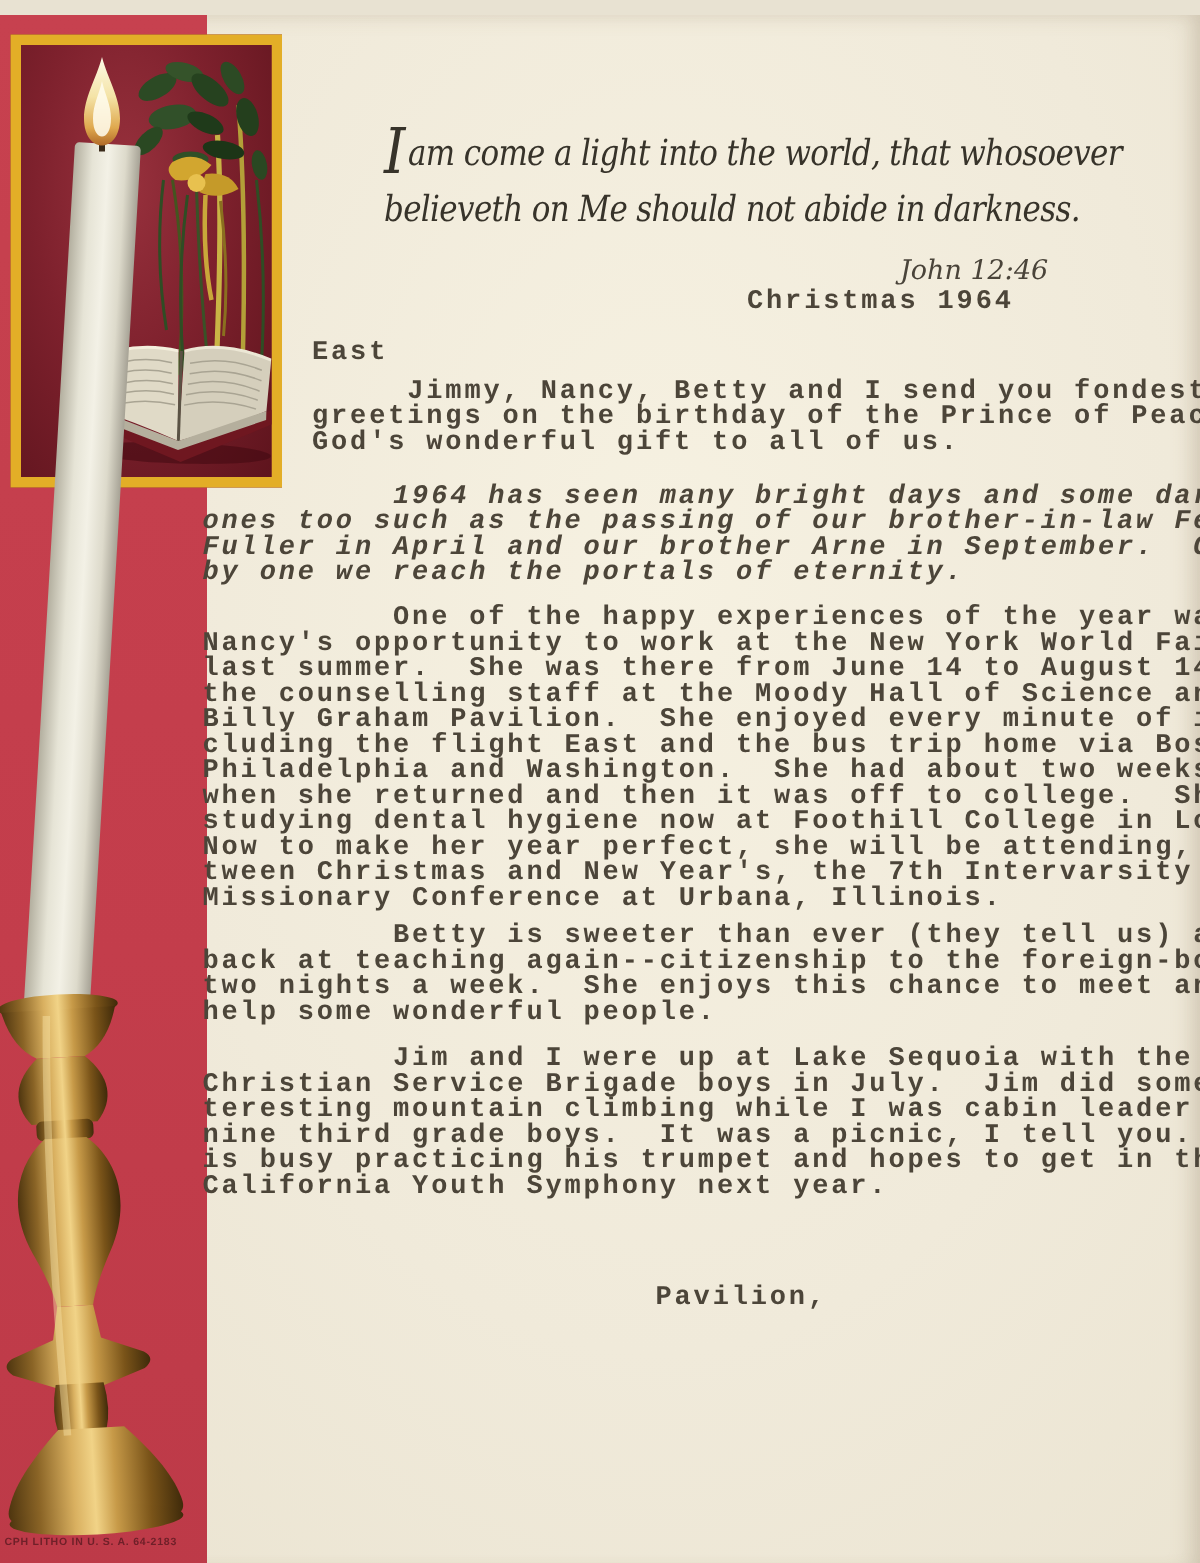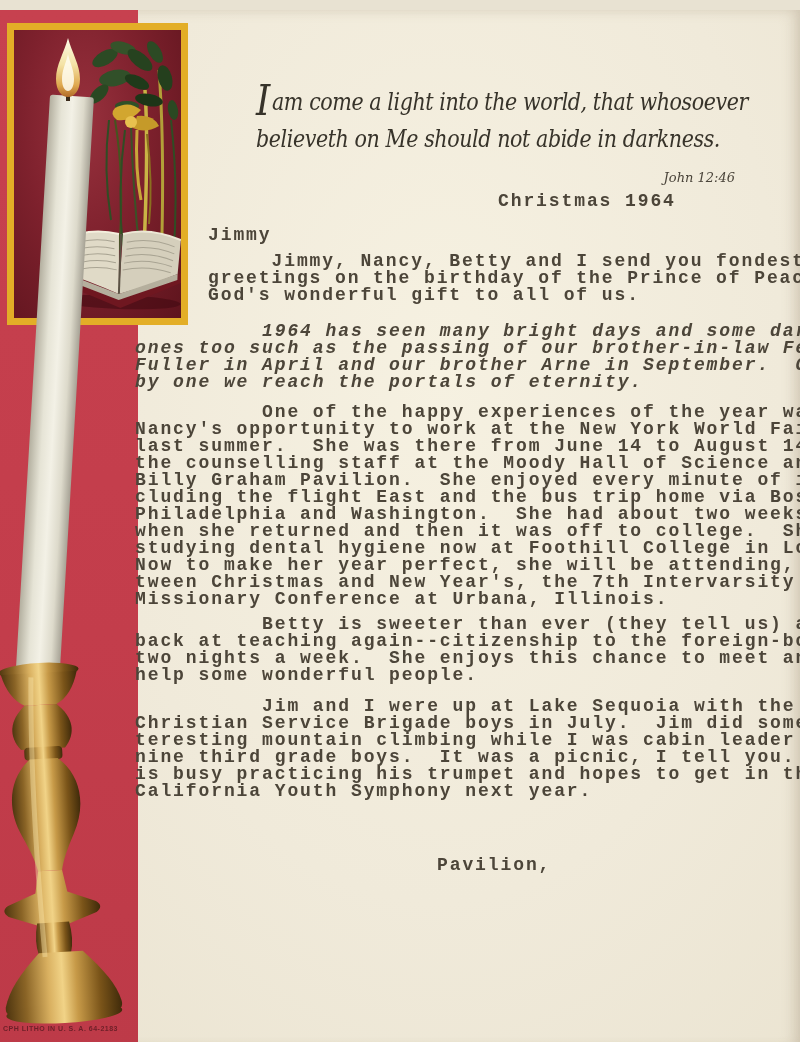--- a/index.html
+++ b/index.html
@@ -44,23 +44,23 @@
     position:absolute;left:256px;top:74px;width:560px;
     font-family:"DejaVu Serif", serif;font-style:italic;
     font-size:24px;line-height:37px;letter-spacing:-0.5px;color:#37332a;
     transform:scaleX(.86);transform-origin:0 0;white-space:nowrap;
   }
   .verse .initial{
     display:inline-block;font-size:42px;line-height:0;position:relative;top:5px;
     margin-right:4px;letter-spacing:-2px;
   }
   .verse-ref{
-    position:absolute;left:600px;top:160px;width:135px;text-align:right;
+    position:absolute;left:600px;top:160px;width:135px;
     font-family:"DejaVu Serif", serif;font-style:italic;
-    font-size:13px;color:#4a443a;
+    font-size:18px;color:#4a443a;
   }
   
   .tw{
     position:absolute;
     font-family:"Liberation Mono", monospace;font-weight:bold;
     font-size:18px;line-height:17px;letter-spacing:1.9px;
     color:#4c4539;white-space:pre;
   }
   .dateline{left:498px;top:183px;}
   .salutation{left:208px;top:217px;}
@@ -180,21 +180,21 @@
 
   <div class="verse">
     <div><span class="initial">I</span><span>am come a light into the world, that whosoever</span></div>
     <div>believeth on Me should not abide in darkness.</div>
   </div>
 
   <div class="verse-ref">John 12:46</div>
 
   <div class="tw dateline">Christmas 1964</div>
 
-  <div class="tw salutation">Jimmy</div>
+  <div class="tw salutation">East</div>
 
   <div class="tw p1">     Jimmy, Nancy, Betty and I send you fondest
 greetings on the birthday of the Prince of Peace--
 God's wonderful gift to all of us.</div>
 
   <div class="tw p2">          1964 has seen many bright days and some dark
 ones too such as the passing of our brother-in-law Fenner
 Fuller in April and our brother Arne in September.  One
 by one we reach the portals of eternity.</div>
 

